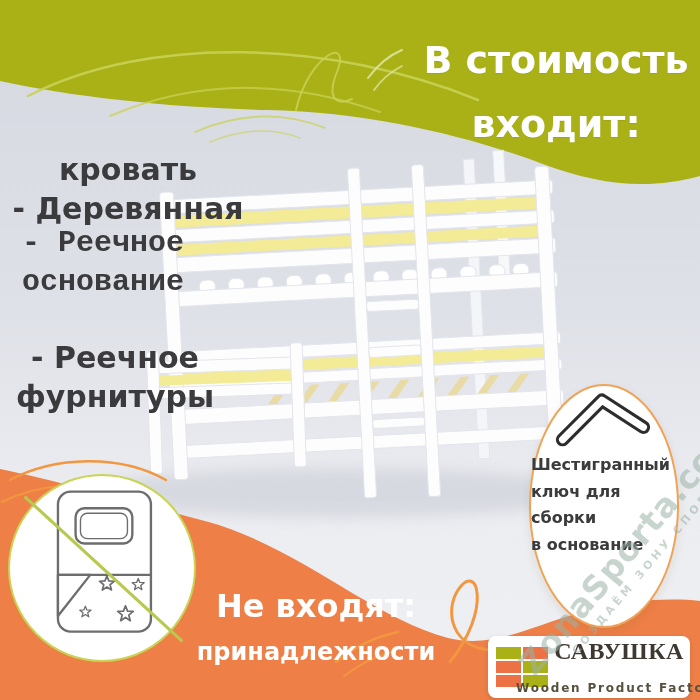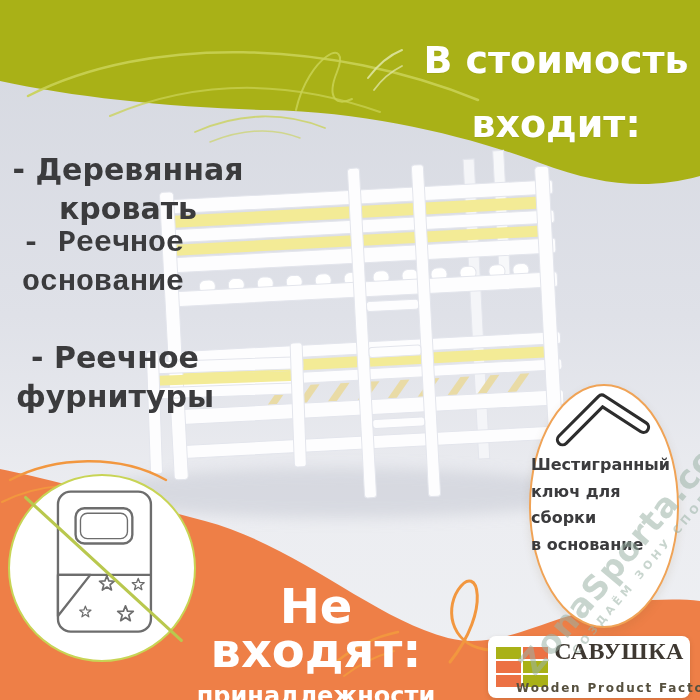--- a/index.html
+++ b/index.html
@@ -15,21 +15,21 @@
   .bullet2{left:0px;top:224px;width:206px;font-family:Liberation Mono, monospace;}
   .bullet3{left:5px;top:338px;width:220px;}
   .badge{position:absolute;z-index:12;background:#ffffff;border-radius:50%;
          display:flex;flex-direction:column;align-items:center;}
   .hex-badge{left:529px;top:384px;width:150px;height:244px;border:2px solid #f0a356;
              box-shadow:0 4px 10px rgba(120,90,40,0.12);padding:0;box-sizing:border-box;}
   .hex-badge .lines{margin-top:2px;font-weight:800;color:#3b3b3d;font-size:16px;line-height:26.5px;text-align:left;width:100%;}
   .no-badge{left:8px;top:474px;width:188px;height:188px;border:2px solid #c8d455;box-sizing:border-box;}
   .no-badge svg{width:100%;height:100%;}
   .not-included{left:172px;top:584px;width:288px;color:#ffffff;z-index:10;}
-  .not-included .head{font-size:48px;line-height:44px;}
+  .not-included .head{font-size:32px;line-height:44px;}
   .not-included .sub{font-size:24px;line-height:33px;margin-top:8px;}
   .logo{position:absolute;left:488px;top:636px;width:202px;height:62px;background:#ffffff;
         border-radius:8px;z-index:11;display:flex;align-items:center;padding:4px 8px;gap:8px;
         box-sizing:border-box;box-shadow:0 2px 5px rgba(90,50,20,0.18);}
   .tiles{display:grid;grid-template-columns:25px 25px;grid-template-rows:12px 12px 12px;gap:2px;}
   .tile-olive{background:#a9b117;}
   .tile-orange{background:#ec7144;}
   .logo-text{display:flex;flex-direction:column;align-items:center;justify-content:center;min-width:0;}
   .logo-name{font-family:"Liberation Serif",serif;font-weight:700;font-size:24px;line-height:24px;
              letter-spacing:0.5px;color:#3e3831;white-space:nowrap;}
@@ -140,22 +140,22 @@
       <path d="M344,676 C362,662 380,655 394,651" stroke-width="2"></path>
     </g>
   </svg>
 
   <div class="txt title">
     <div>В стоимость</div>
     <div>входит:</div>
   </div>
 
   <div class="txt bullet bullet1">
+    <div>кровать</div>
     <div>- Деревянная</div>
-    <div>кровать</div>
   </div>
   <div class="txt bullet bullet2">
     <div>- Реечное</div>
     <div>основание</div>
   </div>
   <div class="txt bullet bullet3">
     <div>- Реечное</div>
     <div>фурнитуры</div>
   </div>
 

